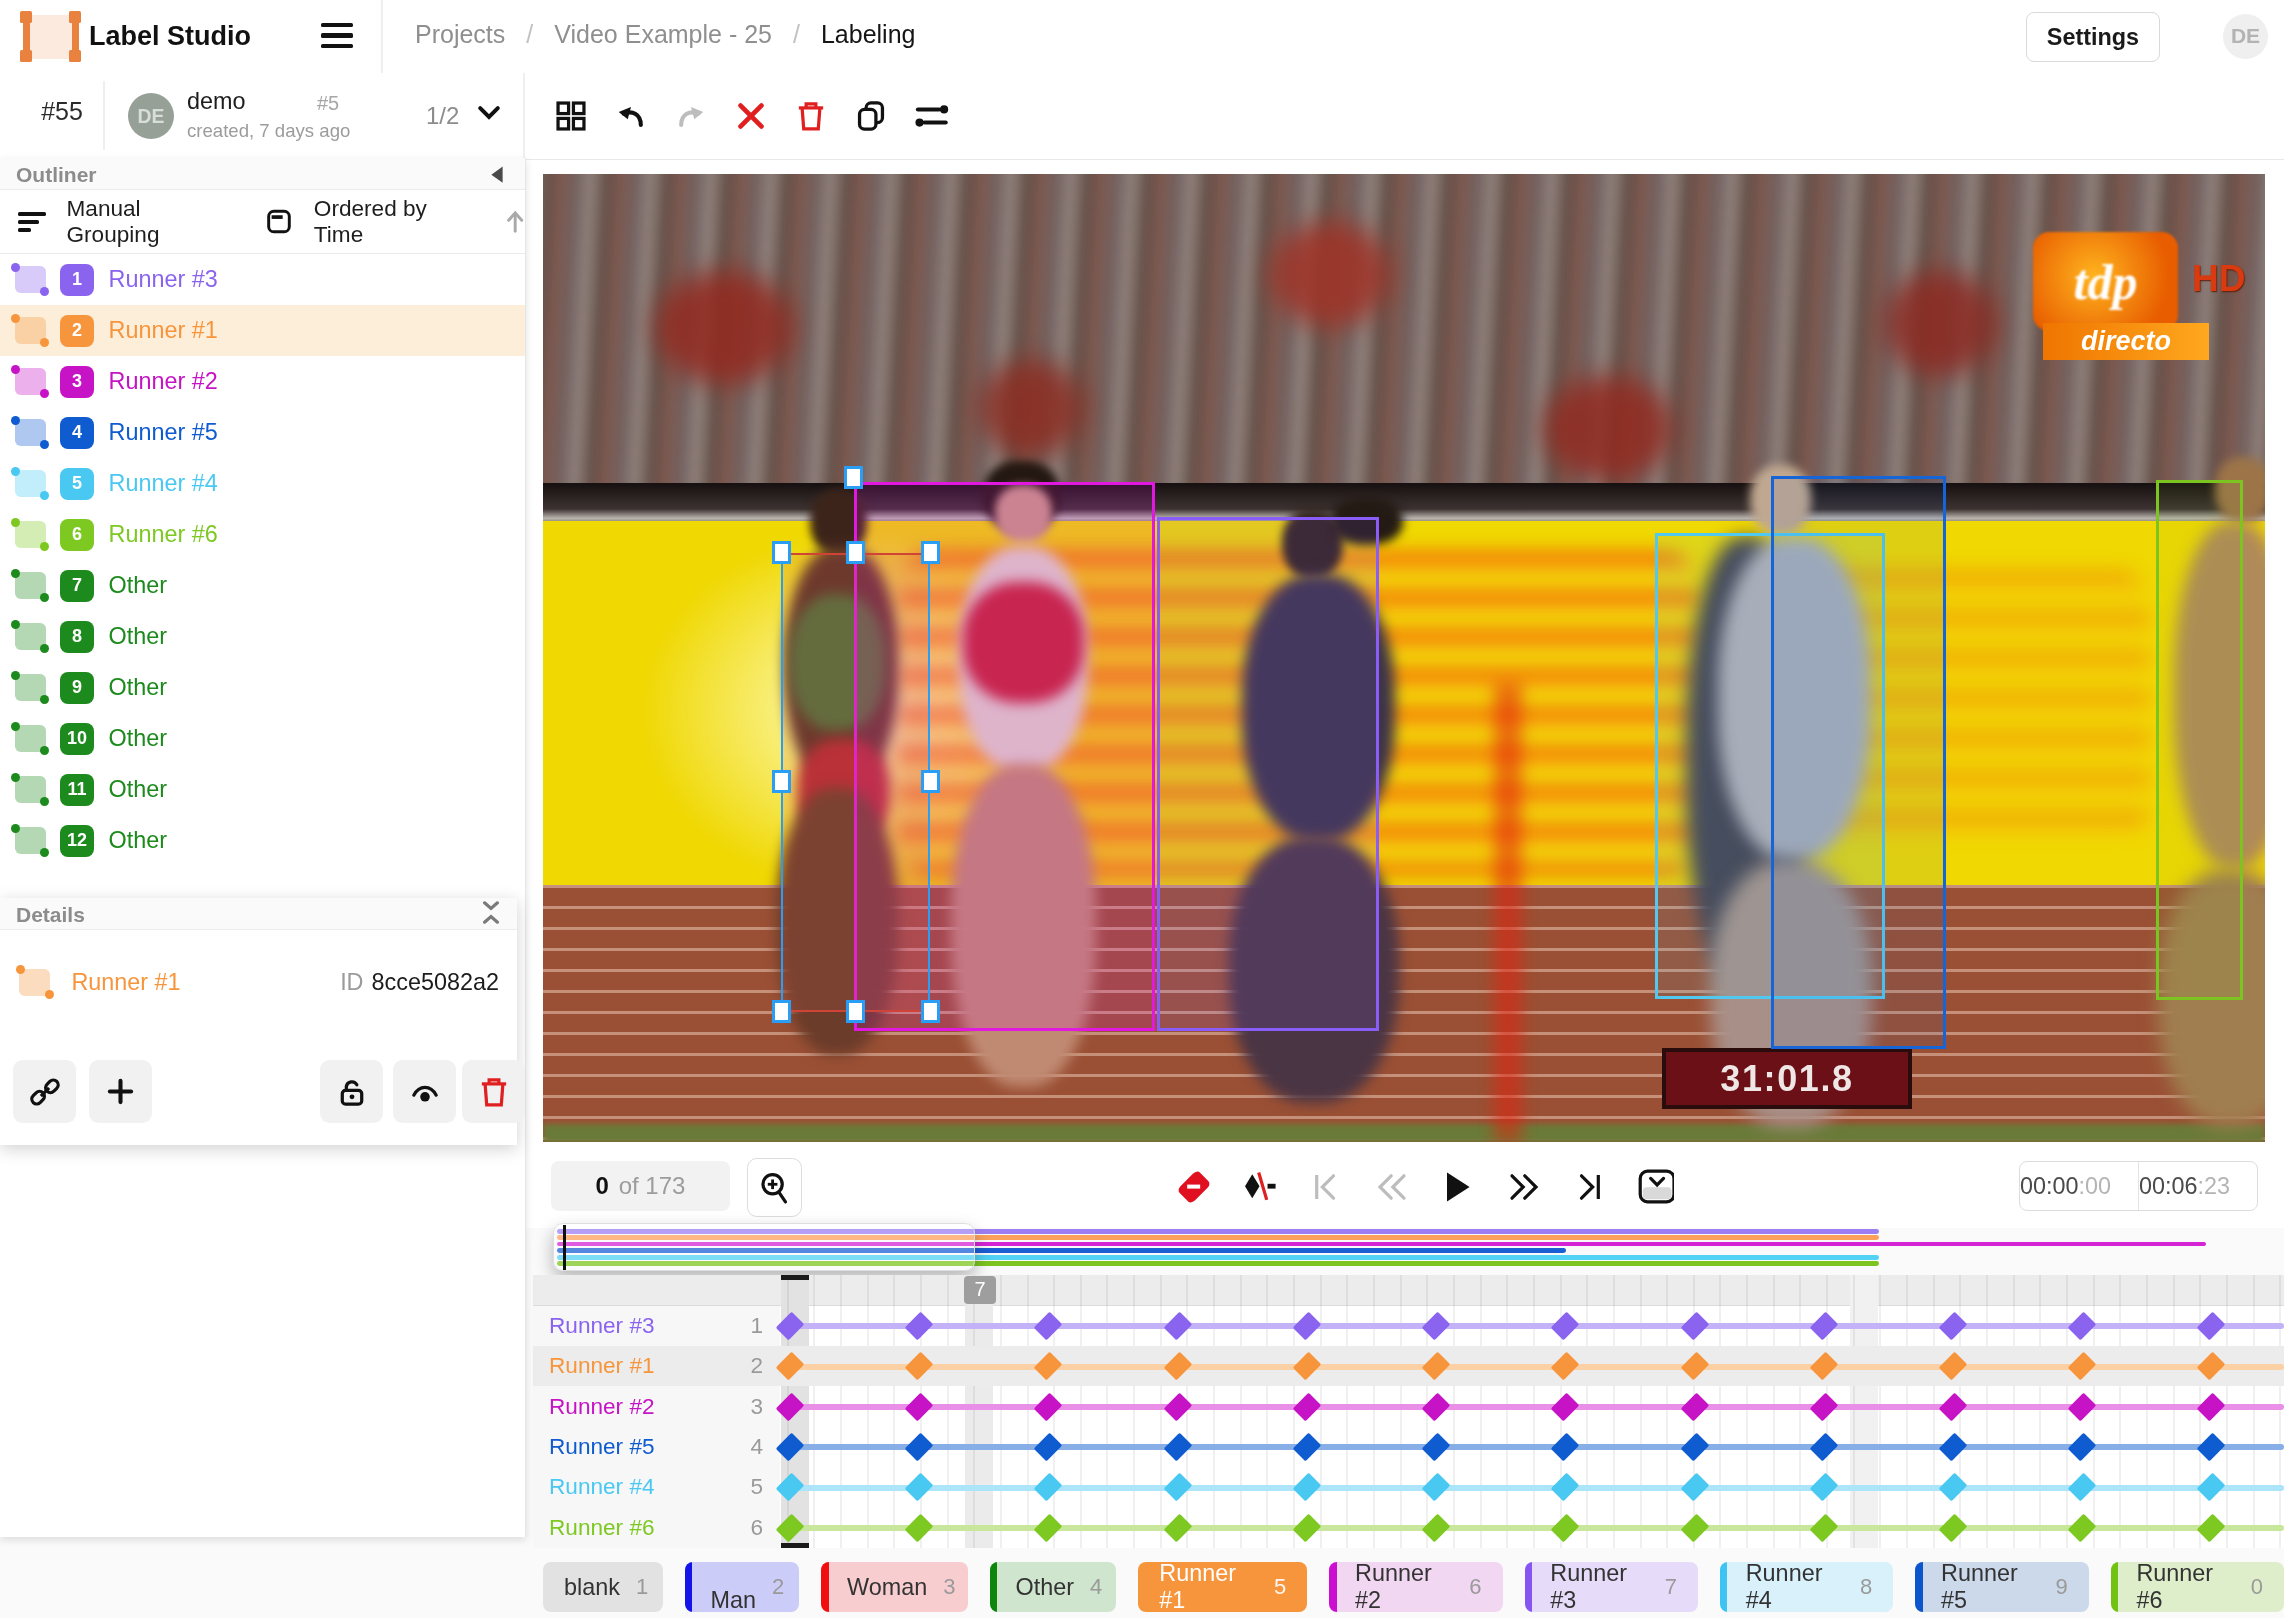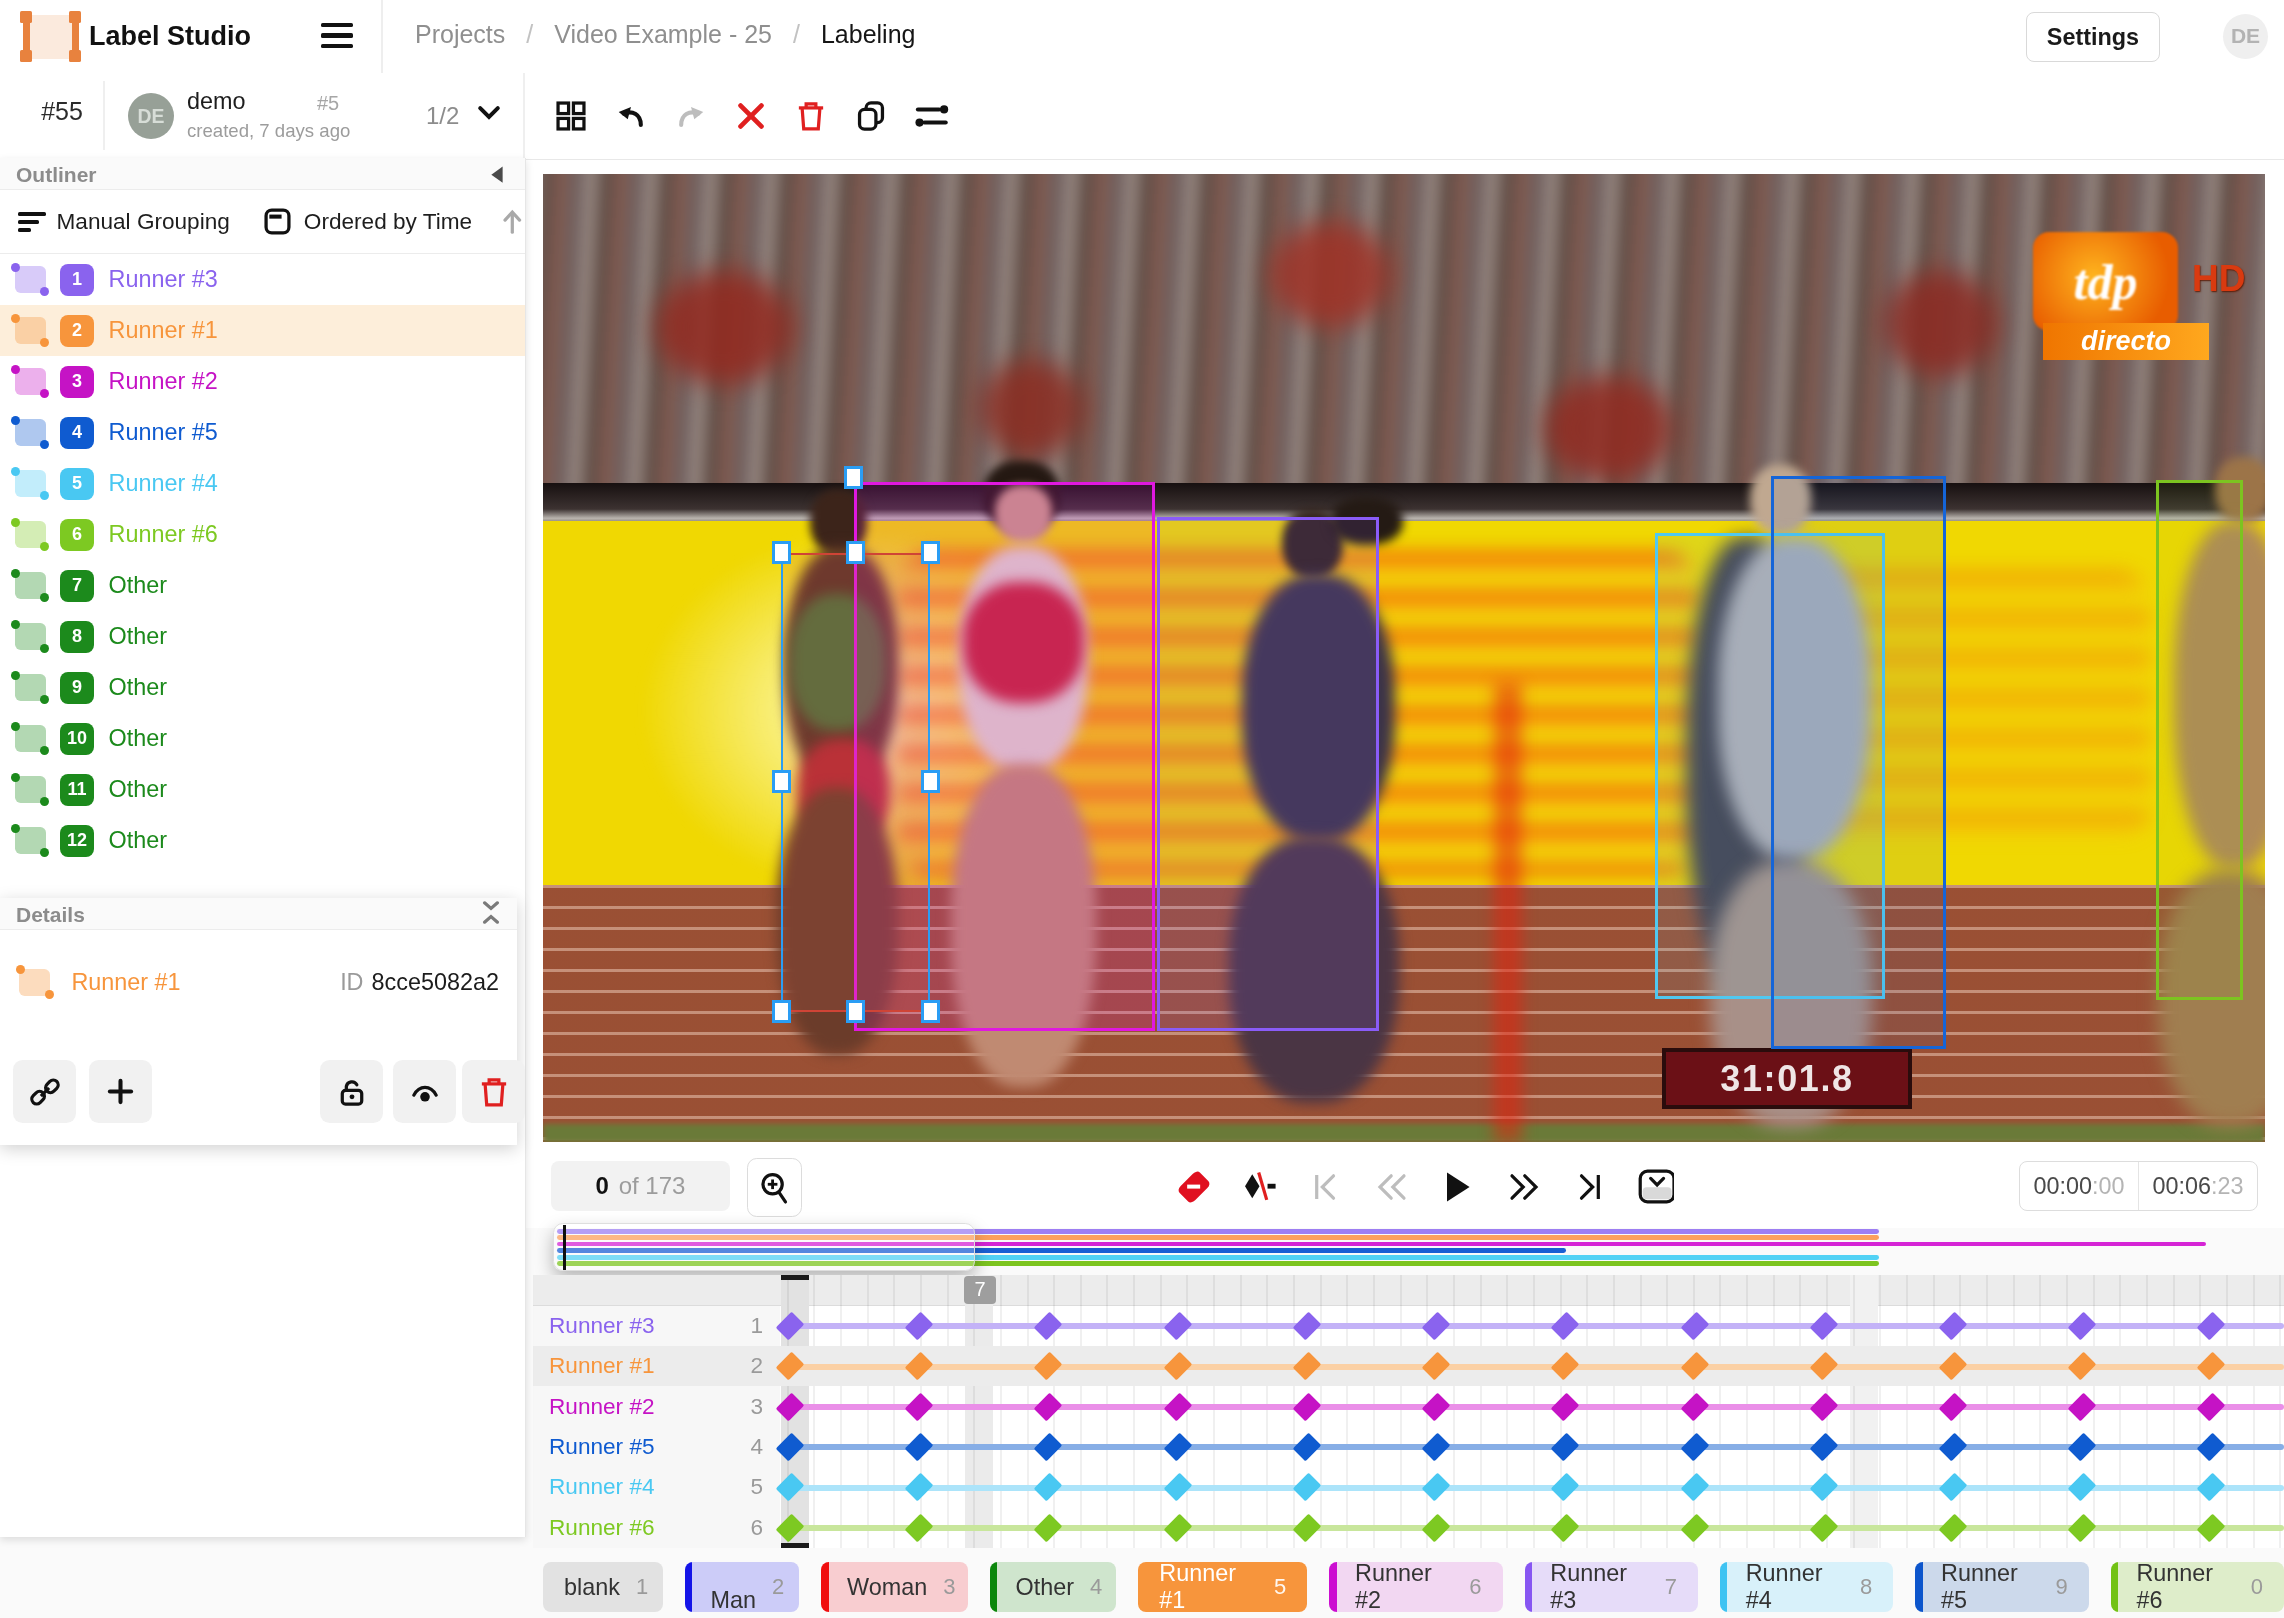--- a/index.html
+++ b/index.html
@@ -39,21 +39,21 @@
   .pager-chev{position:absolute;left:477px;top:31px;}
   .tb-icons{position:absolute;left:553px;top:0;height:86px;display:flex;align-items:center;gap:24px;}
   .tb-icon{width:36px;height:36px;display:flex;align-items:center;justify-content:center;cursor:pointer;}
   .update-btn{position:absolute;left:1787px;top:0;width:497px;height:86px;background:#1890ff;color:#fff;
         font-size:26px;font-weight:500;display:flex;align-items:center;justify-content:center;cursor:pointer;}
   
   .sidebar{position:absolute;left:0;top:158px;width:525px;height:1379px;background:#fff;
         border-right:1.6px solid #e6e6e6;box-shadow:0 3.2px 8px rgba(0,0,0,.12);}
   .panel-head{position:relative;height:31px;background:#fafafa;border-bottom:1.6px solid #ececec;}
   .panel-title{position:absolute;left:16px;top:4.8px;font-size:21px;font-weight:bold;color:#8c8c8c;}
-  .ol-tools{position:relative;height:63px;border-bottom:1.6px solid #ececec;display:flex;align-items:center;gap:11px;padding-left:18px;}
+  .ol-tools{position:relative;height:63px;border-bottom:1.6px solid #ececec;display:flex;align-items:center;gap:21px;padding-left:18px;}
   .tool-label{font-size:22.6px;color:#1e1e1e;}
   .grp-icon b{display:block;height:4px;background:#111;border-radius:1.6px;margin:4px 0;}
   .o-row{display:flex;align-items:center;gap:14.5px;height:51px;padding-left:14.5px;cursor:pointer;}
   .o-row.sel{background:#fdeeda;}
   .mini-box{position:relative;width:31px;height:27px;border-radius:5.7px;flex:none;}
   .mini-box .dot{position:absolute;width:9px;height:9px;border-radius:50%;}
   .mini-box .tl{left:-3.2px;top:-3.2px;}
   .mini-box .br{right:-3.2px;bottom:-3.2px;}
   .o-badge{min-width:21px;height:32px;border-radius:8px;color:#fff;font-size:18px;font-weight:bold;
         display:flex;align-items:center;justify-content:center;padding:0 6.5px;flex:none;}
@@ -107,21 +107,21 @@
   .frame-box .cur{font-weight:bold;color:#111;}
   .frame-box .tot{color:#9c9c9c;}
   .zoom-btn{position:absolute;left:747px;top:16px;width:53px;height:57px;background:#fff;border:1.6px solid #dcdcdc;border-radius:9.7px;
       display:flex;align-items:center;justify-content:center;cursor:pointer;}
   .play-icons{position:absolute;left:1175px;top:16px;height:57px;display:flex;align-items:center;gap:29px;}
   .pi{width:37px;height:37px;display:flex;align-items:center;justify-content:center;cursor:pointer;position:relative;}
   .kf-del .dia{width:24px;height:24px;background:#e01020;border-radius:4.8px;transform:rotate(45deg) scale(.85,1.2);}
   .kf-del .bar{position:absolute;left:50%;top:50%;width:13.7px;height:4.8px;background:#fff;transform:translate(-50%,-50%);}
   .time-wrap{position:absolute;left:2019px;top:19.4px;width:239px;height:50px;border:1.6px solid #ddd;border-radius:8px;
       display:flex;box-sizing:border-box;}
-  .time-cell{flex:1;display:flex;align-items:center;justify-content:center;font-size:23.4px;color:#4a4a4a;}
+  .time-cell{flex:1;display:flex;align-items:center;justify-content:flex-start;font-size:23.4px;color:#4a4a4a;}
   .time-cell+.time-cell{border-left:1.6px solid #e4e4e4;}
   .time-cell .sub{color:#b4b4b4;}
   
   .bottom{position:absolute;left:0;top:1228px;width:2284px;height:391px;background:#fafafa;}
   .mm-line{position:absolute;height:4.8px;border-radius:2.4px;}
   .mm-view{position:absolute;left:553px;top:-4.8px;width:422px;height:48px;border:1.6px solid #dedede;border-radius:9.7px;
       background:rgba(255,255,255,.25);box-shadow:0 8px 18px rgba(0,0,0,.28);box-sizing:border-box;cursor:grab;}
   .mm-cursor{position:absolute;left:563px;top:-3.2px;width:3.2px;height:45px;background:#101010;}
   .ruler{position:absolute;left:533px;top:47px;width:1751px;height:31px;background:#ececec;border-bottom:1.6px solid #dcdcdc;box-sizing:border-box;}
   .label-col{position:absolute;left:533px;top:78px;width:247px;height:242px;background:#f7f7f7;}

